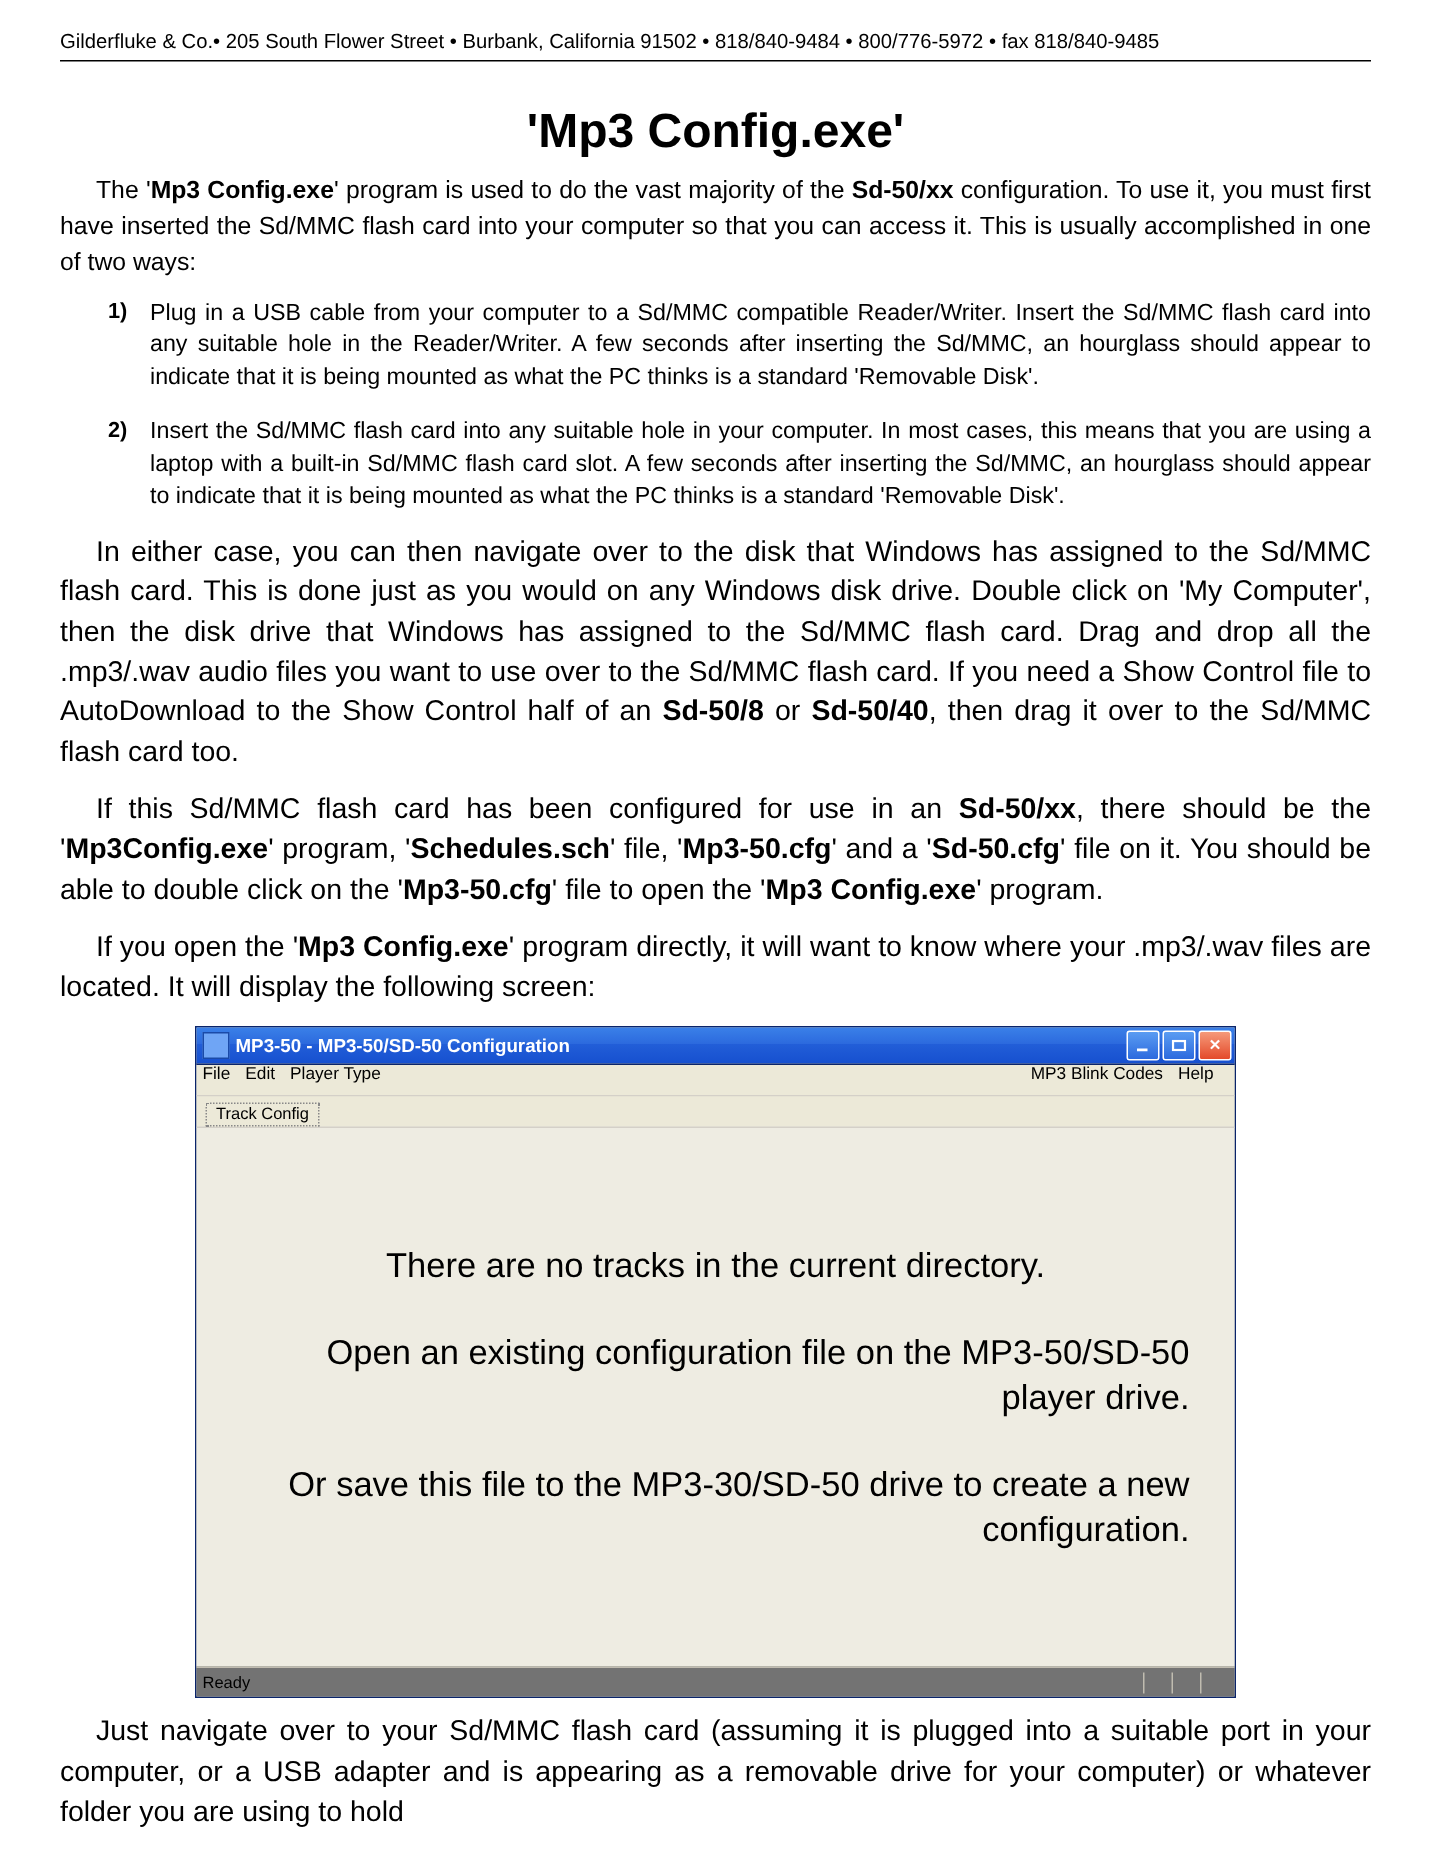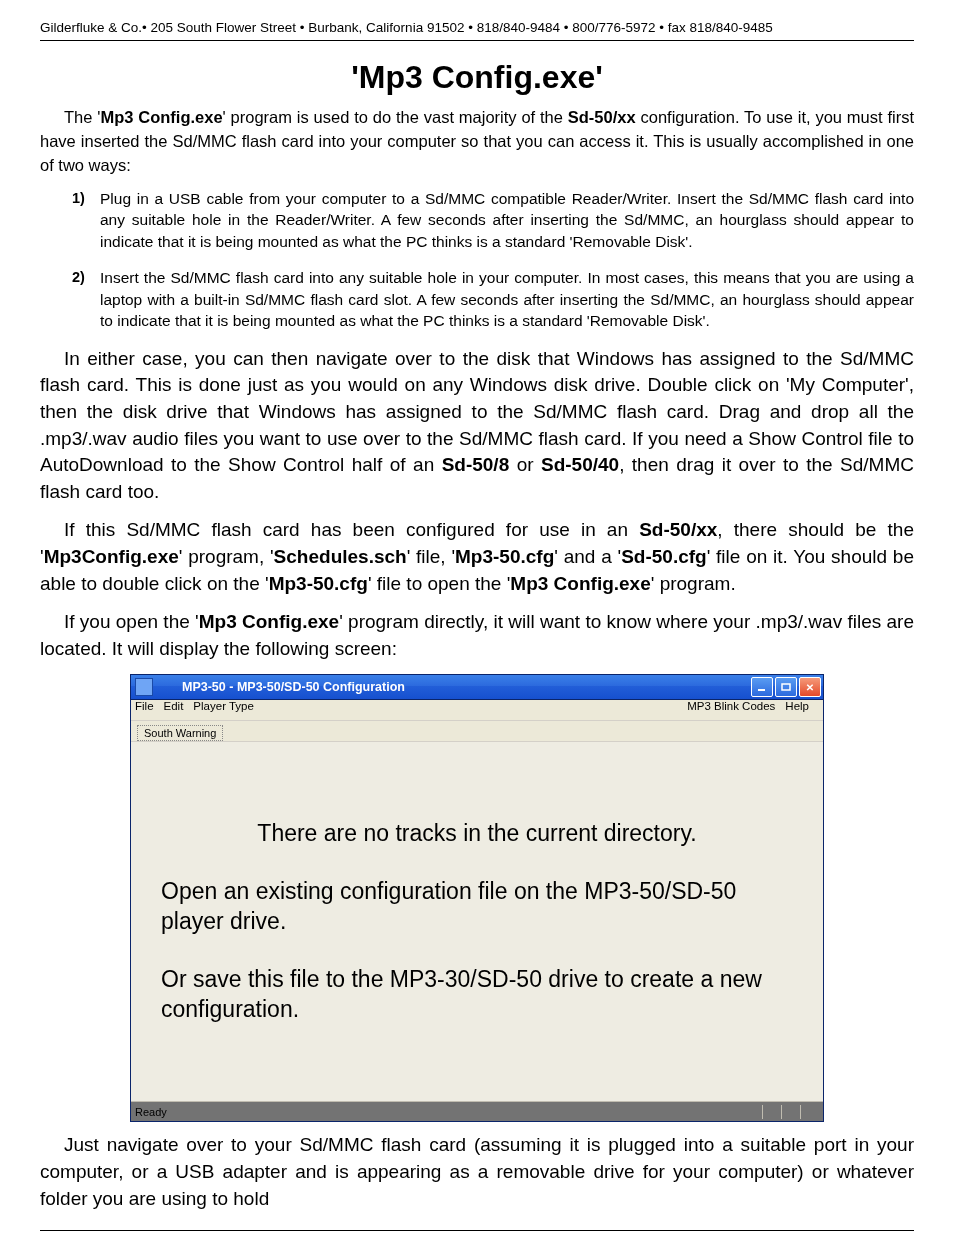--- a/index.html
+++ b/index.html
@@ -17,21 +17,21 @@
   .header-line {
     font-size: 13.5px;
     text-align: left;
     padding-bottom: 5px;
     border-bottom: 1.5px solid #000;
   }
   h1.title {
     font-size: 32px;
     font-weight: bold;
     text-align: center;
-    margin: 18px 0 10px 0;
+    margin: 28px 0 10px 0;
   }
   p.body {
     font-size: 16.5px;
     line-height: 1.45;
     text-align: justify;
     margin: 6px 0 10px 0;
     text-indent: 24px;
   }
   ol.steps {
     list-style: none;
@@ -74,21 +74,20 @@
   .titlebar {
     height: 24px;
     background: linear-gradient(to bottom,#3a80e8 0%,#2c6ade 45%,#225ed8 46%,#1650cf 100%);
     border-bottom: 1px solid #0a246a;
     display: flex;
     align-items: center;
     color: #fff;
     font-weight: bold;
     font-size: 12.5px;
     padding: 0 2px 0 4px;
-    gap: 25px;
   }
   .titlebar .app-icon {
     width: 16px; height: 16px;
     background: #6fa5f5;
     border: 1px solid #1a4aa8;
     margin-right: 4px;
   }
   .titlebar .t-text { flex: 1; }
   .winbtns { display: flex; gap: 2px; }
   .winbtn {
@@ -137,21 +136,21 @@
     flex-direction: column;
     justify-content: center;
     align-items: center;
     gap: 28px;
     padding: 20px 30px;
     box-sizing: border-box;
     border-top: 1px solid #d4d0c8;
   }
   .client .msg {
     font-size: 23px;
-    text-align: left;
+    text-align: right;
     line-height: 1.3;
     color: #000;
     font-family: Arial, Helvetica, sans-serif;
   }
   .statusbar {
     height: 19px;
     border-top: 1px solid #c0bcb0;
     background: #737373;
     font-size: 11px;
     display: flex;
@@ -228,21 +227,21 @@
       </div>
       <div class="menubar">
         <span class="ml">File</span>
         <span class="ml">Edit</span>
         <span class="ml">Player Type</span>
         <span class="spacer"></span>
         <span class="ml">MP3 Blink Codes</span>
         <span class="ml">Help</span>
       </div>
       <div class="tabbar">
-        <span class="tab">South Warning</span>
+        <span class="tab">Track Config</span>
       </div>
       <div class="client">
         <div class="msg">There are no tracks in the current directory.</div>
         <div class="msg">Open an existing configuration file on the MP3-50/SD-50 player drive.</div>
         <div class="msg">Or save this file to the MP3-30/SD-50 drive to create a new configuration.</div>
       </div>
       <div class="statusbar">
         <span class="st-text">Ready</span>
         <span class="slot"></span>
         <span class="slot"></span>

